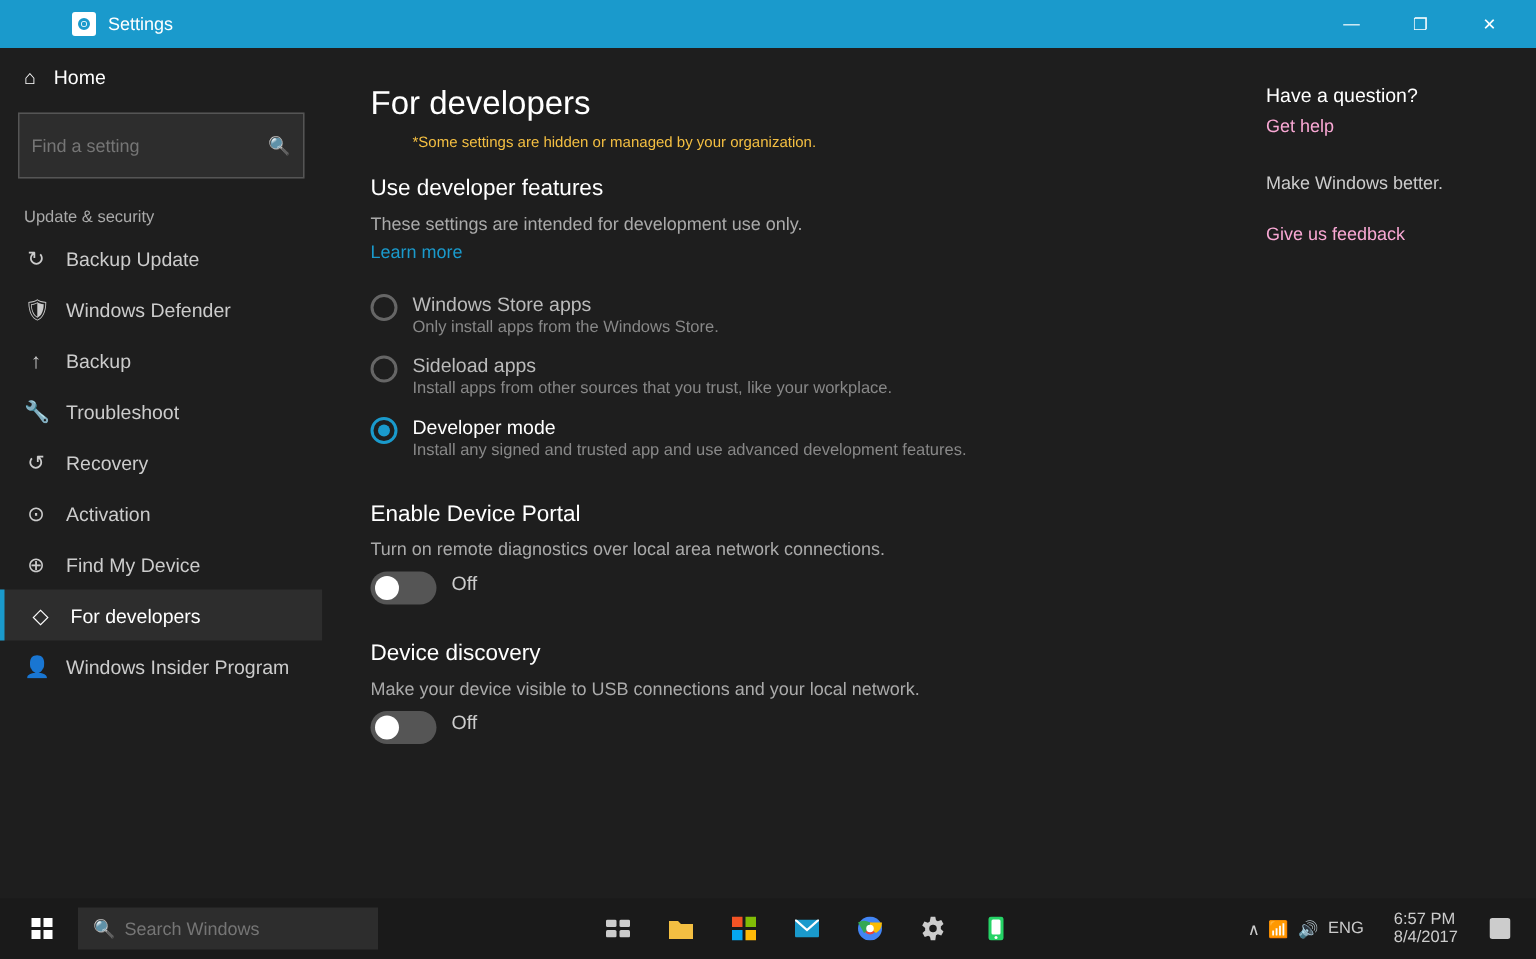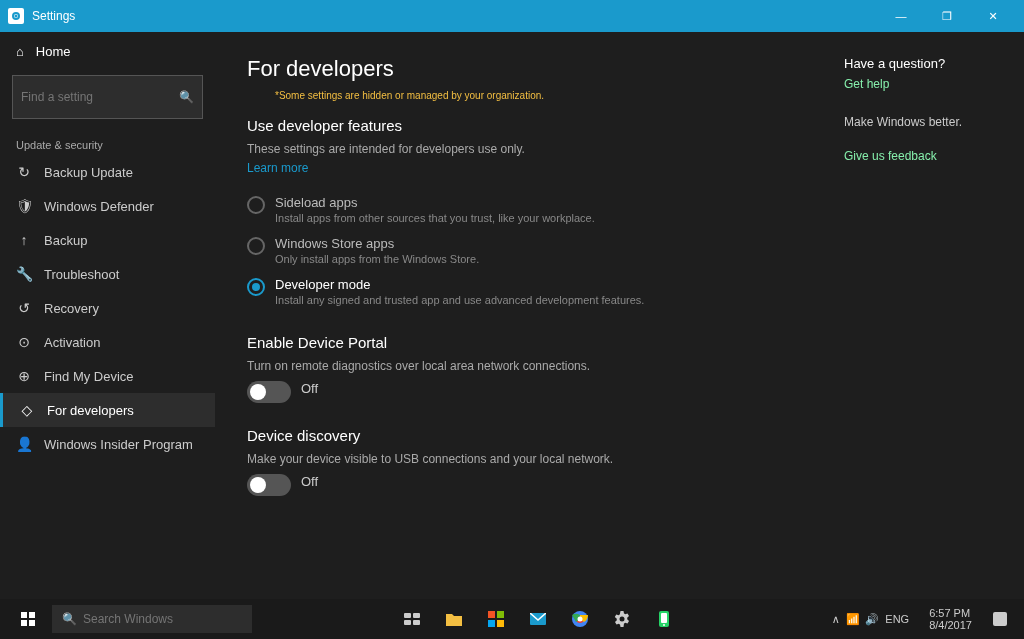--- a/index.html
+++ b/index.html
@@ -19,20 +19,21 @@
       height: 32px;
       display: flex;
       align-items: center;
       justify-content: space-between;
       padding: 0 8px;
     }
     .titlebar-left {
       display: flex;
       align-items: center;
       gap: 8px;
+      margin-left: 40px;
     }
     .titlebar-icon {
       width: 16px;
       height: 16px;
       background: #fff;
       border-radius: 2px;
       display: flex;
       align-items: center;
       justify-content: center;
     }
@@ -257,21 +258,21 @@
       flex-shrink: 0;
     }
     .right-panel-section { margin-bottom: 24px; }
     .right-panel-title {
       font-size: 13px;
       color: #fff;
       margin-bottom: 6px;
     }
     .right-panel-link {
       font-size: 12px;
-      color: #86efac;
+      color: #f9a8d4;
       cursor: pointer;
       display: block;
       margin-bottom: 4px;
     }
     .right-panel-text {
       font-size: 12px;
       color: #ccc;
       margin-bottom: 20px;
     }
 
@@ -443,39 +444,39 @@
       <span class="item-icon">👤</span>
       <span>Windows Insider Program</span>
     </div>
   </div>
 
   <div class="main-content">
     <h1 class="page-title">For developers</h1>
     <div class="org-warning">*Some settings are hidden or managed by your organization.</div>
 
     <h2 class="section-title">Use developer features</h2>
-    <p class="section-desc">These settings are intended for developers use only.</p>
+    <p class="section-desc">These settings are intended for development use only.</p>
     <span class="learn-more">Learn more</span>
 
     
     <div class="radio-group">
+
+      <div class="radio-option">
+        <div class="radio-outer"></div>
+        <div>
+          <div class="radio-label">Windows Store apps</div>
+          <div class="radio-sublabel">Only install apps from the Windows Store.</div>
+        </div>
+      </div>
 
       <div class="radio-option">
         <div class="radio-outer"></div>
         <div>
           <div class="radio-label">Sideload apps</div>
           <div class="radio-sublabel">Install apps from other sources that you trust, like your workplace.</div>
-        </div>
-      </div>
-
-      <div class="radio-option">
-        <div class="radio-outer"></div>
-        <div>
-          <div class="radio-label">Windows Store apps</div>
-          <div class="radio-sublabel">Only install apps from the Windows Store.</div>
         </div>
       </div>
 
       <div class="radio-option">
         <div class="radio-outer selected">
           <div class="radio-inner"></div>
         </div>
         <div>
           <div class="radio-label selected">Developer mode</div>
           <div class="radio-sublabel">Install any signed and trusted app and use advanced development features.</div>

